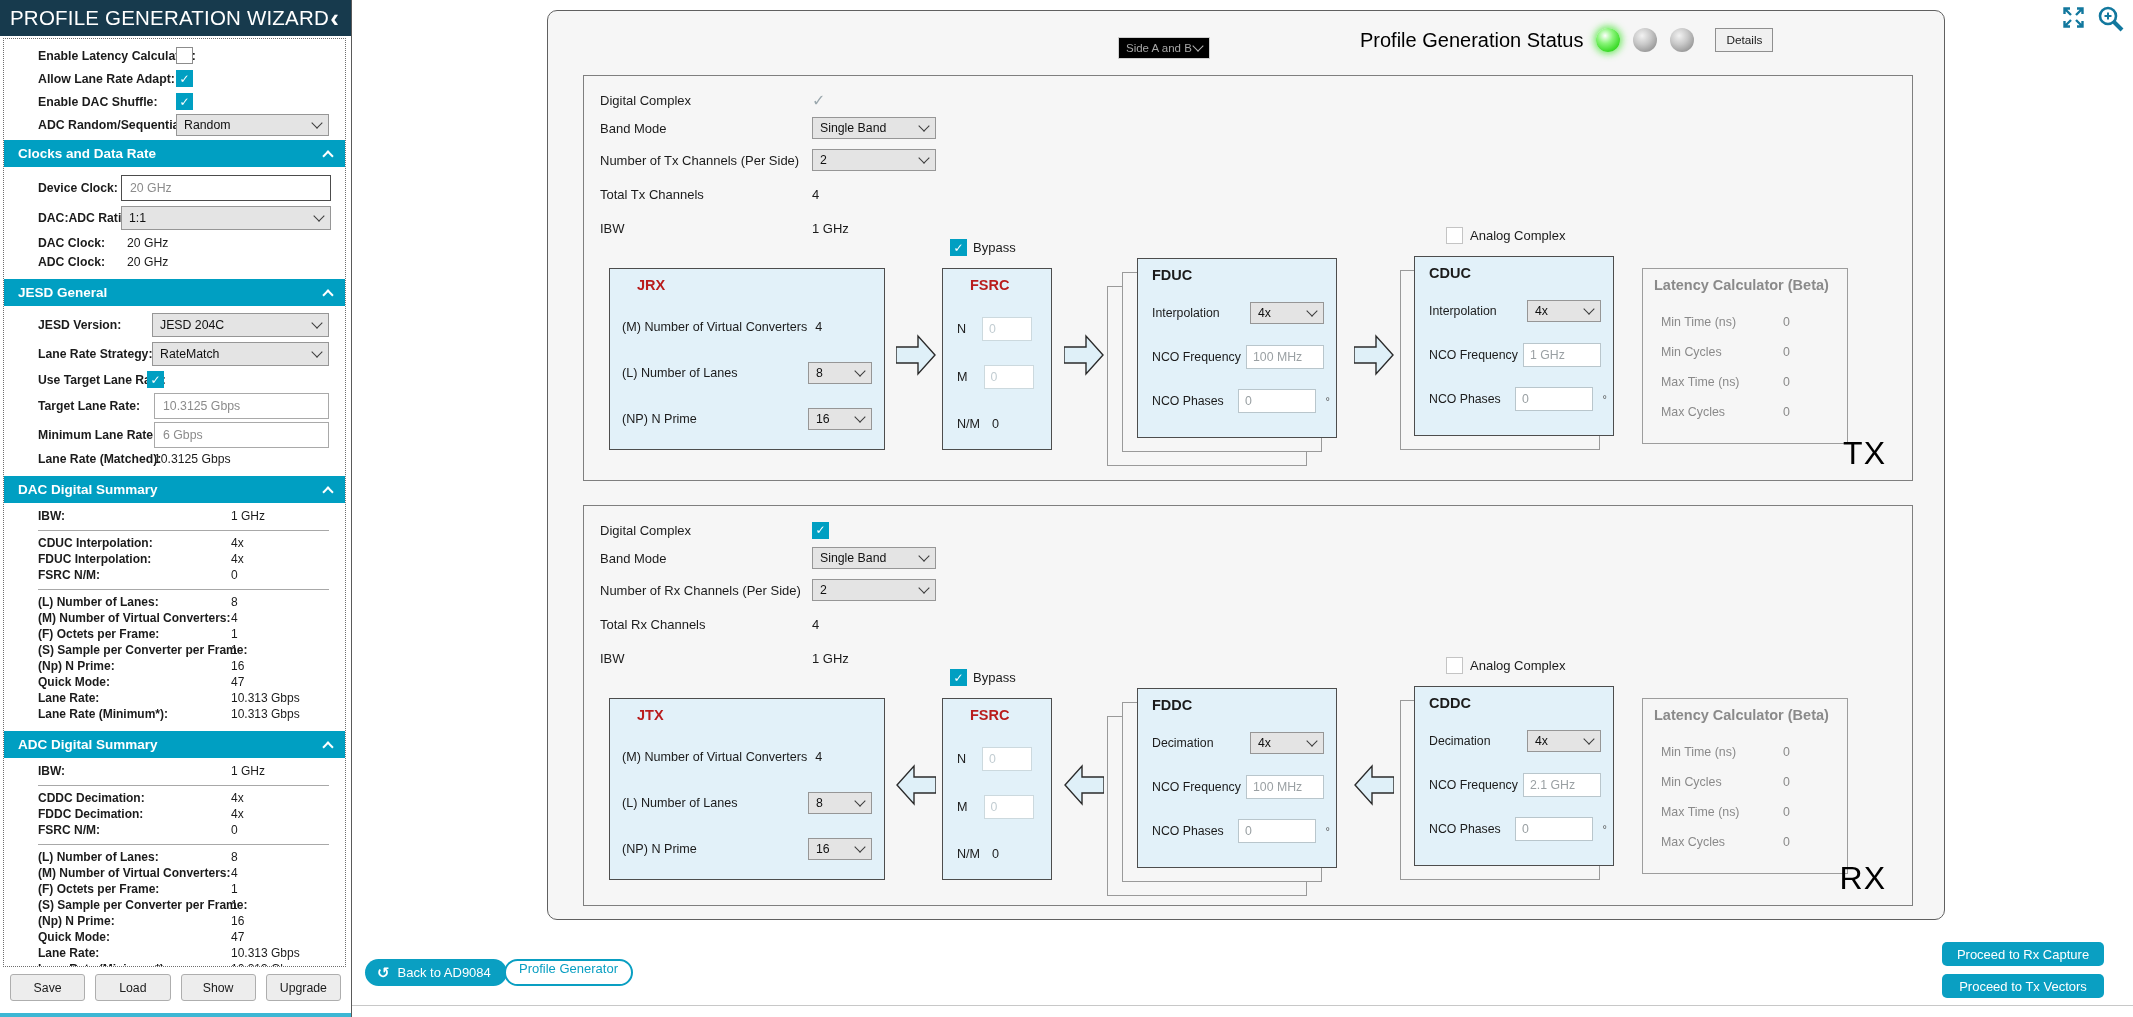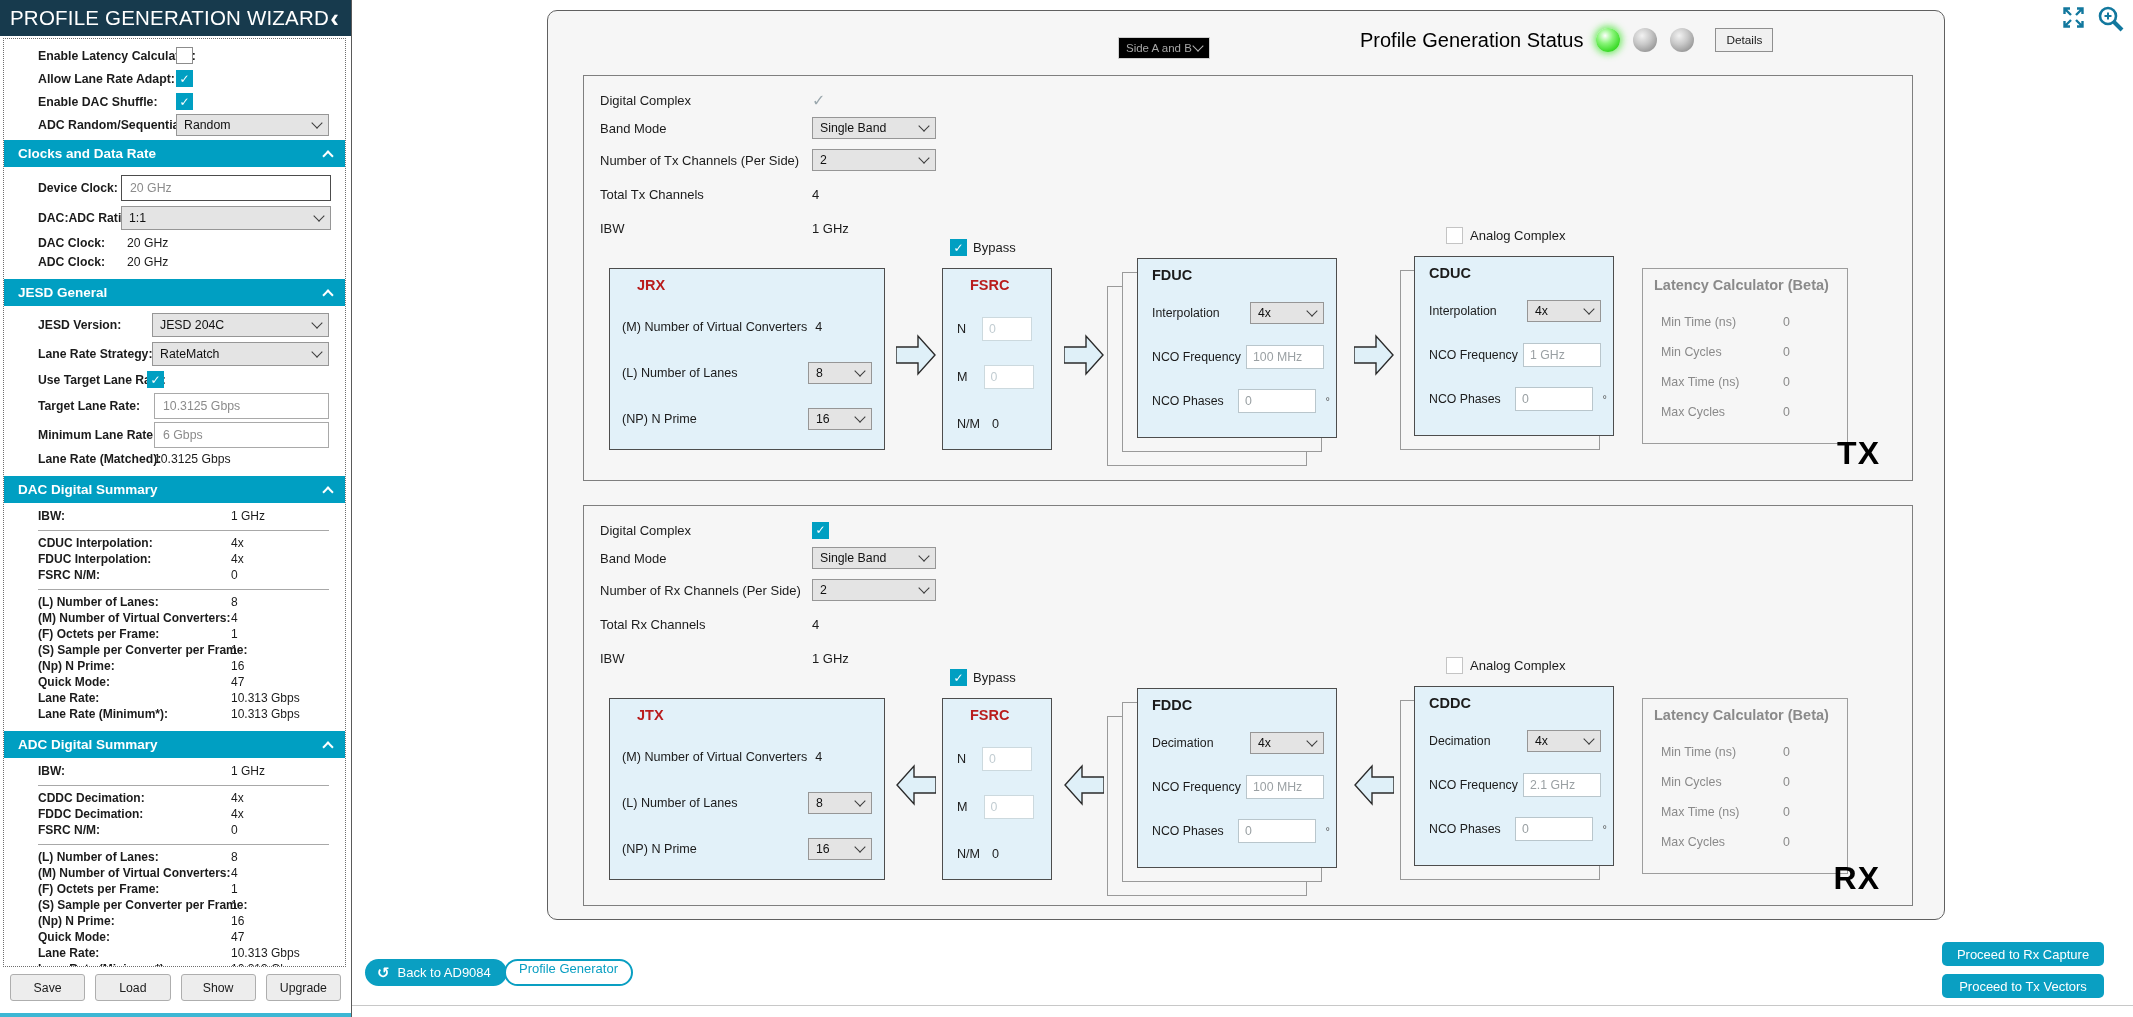--- a/index.html
+++ b/index.html
@@ -113,21 +113,21 @@
   .crow2 .ctl-sel { width:74px; height:22px; }
   .crow2 .minp { width:78px; }
   .deg { position:absolute; font-size:11px; color:#555; }
 
   .lat-box { position:absolute; left:1058px; top:192px; width:206px; height:176px;
     border:1.5px solid #9d9d9d; color:#8a8a8a; background:#f6f6f6; }
   .lat-box .ltitle { position:absolute; left:11px; top:8px; font-weight:700; font-size:14.5px; }
   .lrow { position:absolute; left:18px; font-size:12.4px; height:16px; }
   .lrow .lv { position:absolute; left:122px; }
 
-  .big-label { position:absolute; right:32px; bottom:8px; font-size:32px; font-weight:700;
+  .big-label { position:absolute; right:26px; bottom:8px; font-size:32px; font-weight:400;
     color:#000; letter-spacing:1px; }
 
   
   .back-btn { position:absolute; left:13px; top:959px; height:27px; padding:0 16px 0 12px;
     background:#0a9fc2; color:#fff; border-radius:14px; display:flex; align-items:center;
     gap:8px; font-size:13px; cursor:pointer; }
   .back-btn .back-ic { font-size:15px; font-weight:700; }
   .profgen-btn { position:absolute; left:152px; top:959px; height:27px; padding:0 13px;
     background:#fff; border:2px solid #0a9fc2; color:#0a9fc2; border-radius:14px;
     display:flex; align-items:flex-start; font-size:13px; cursor:pointer; }

